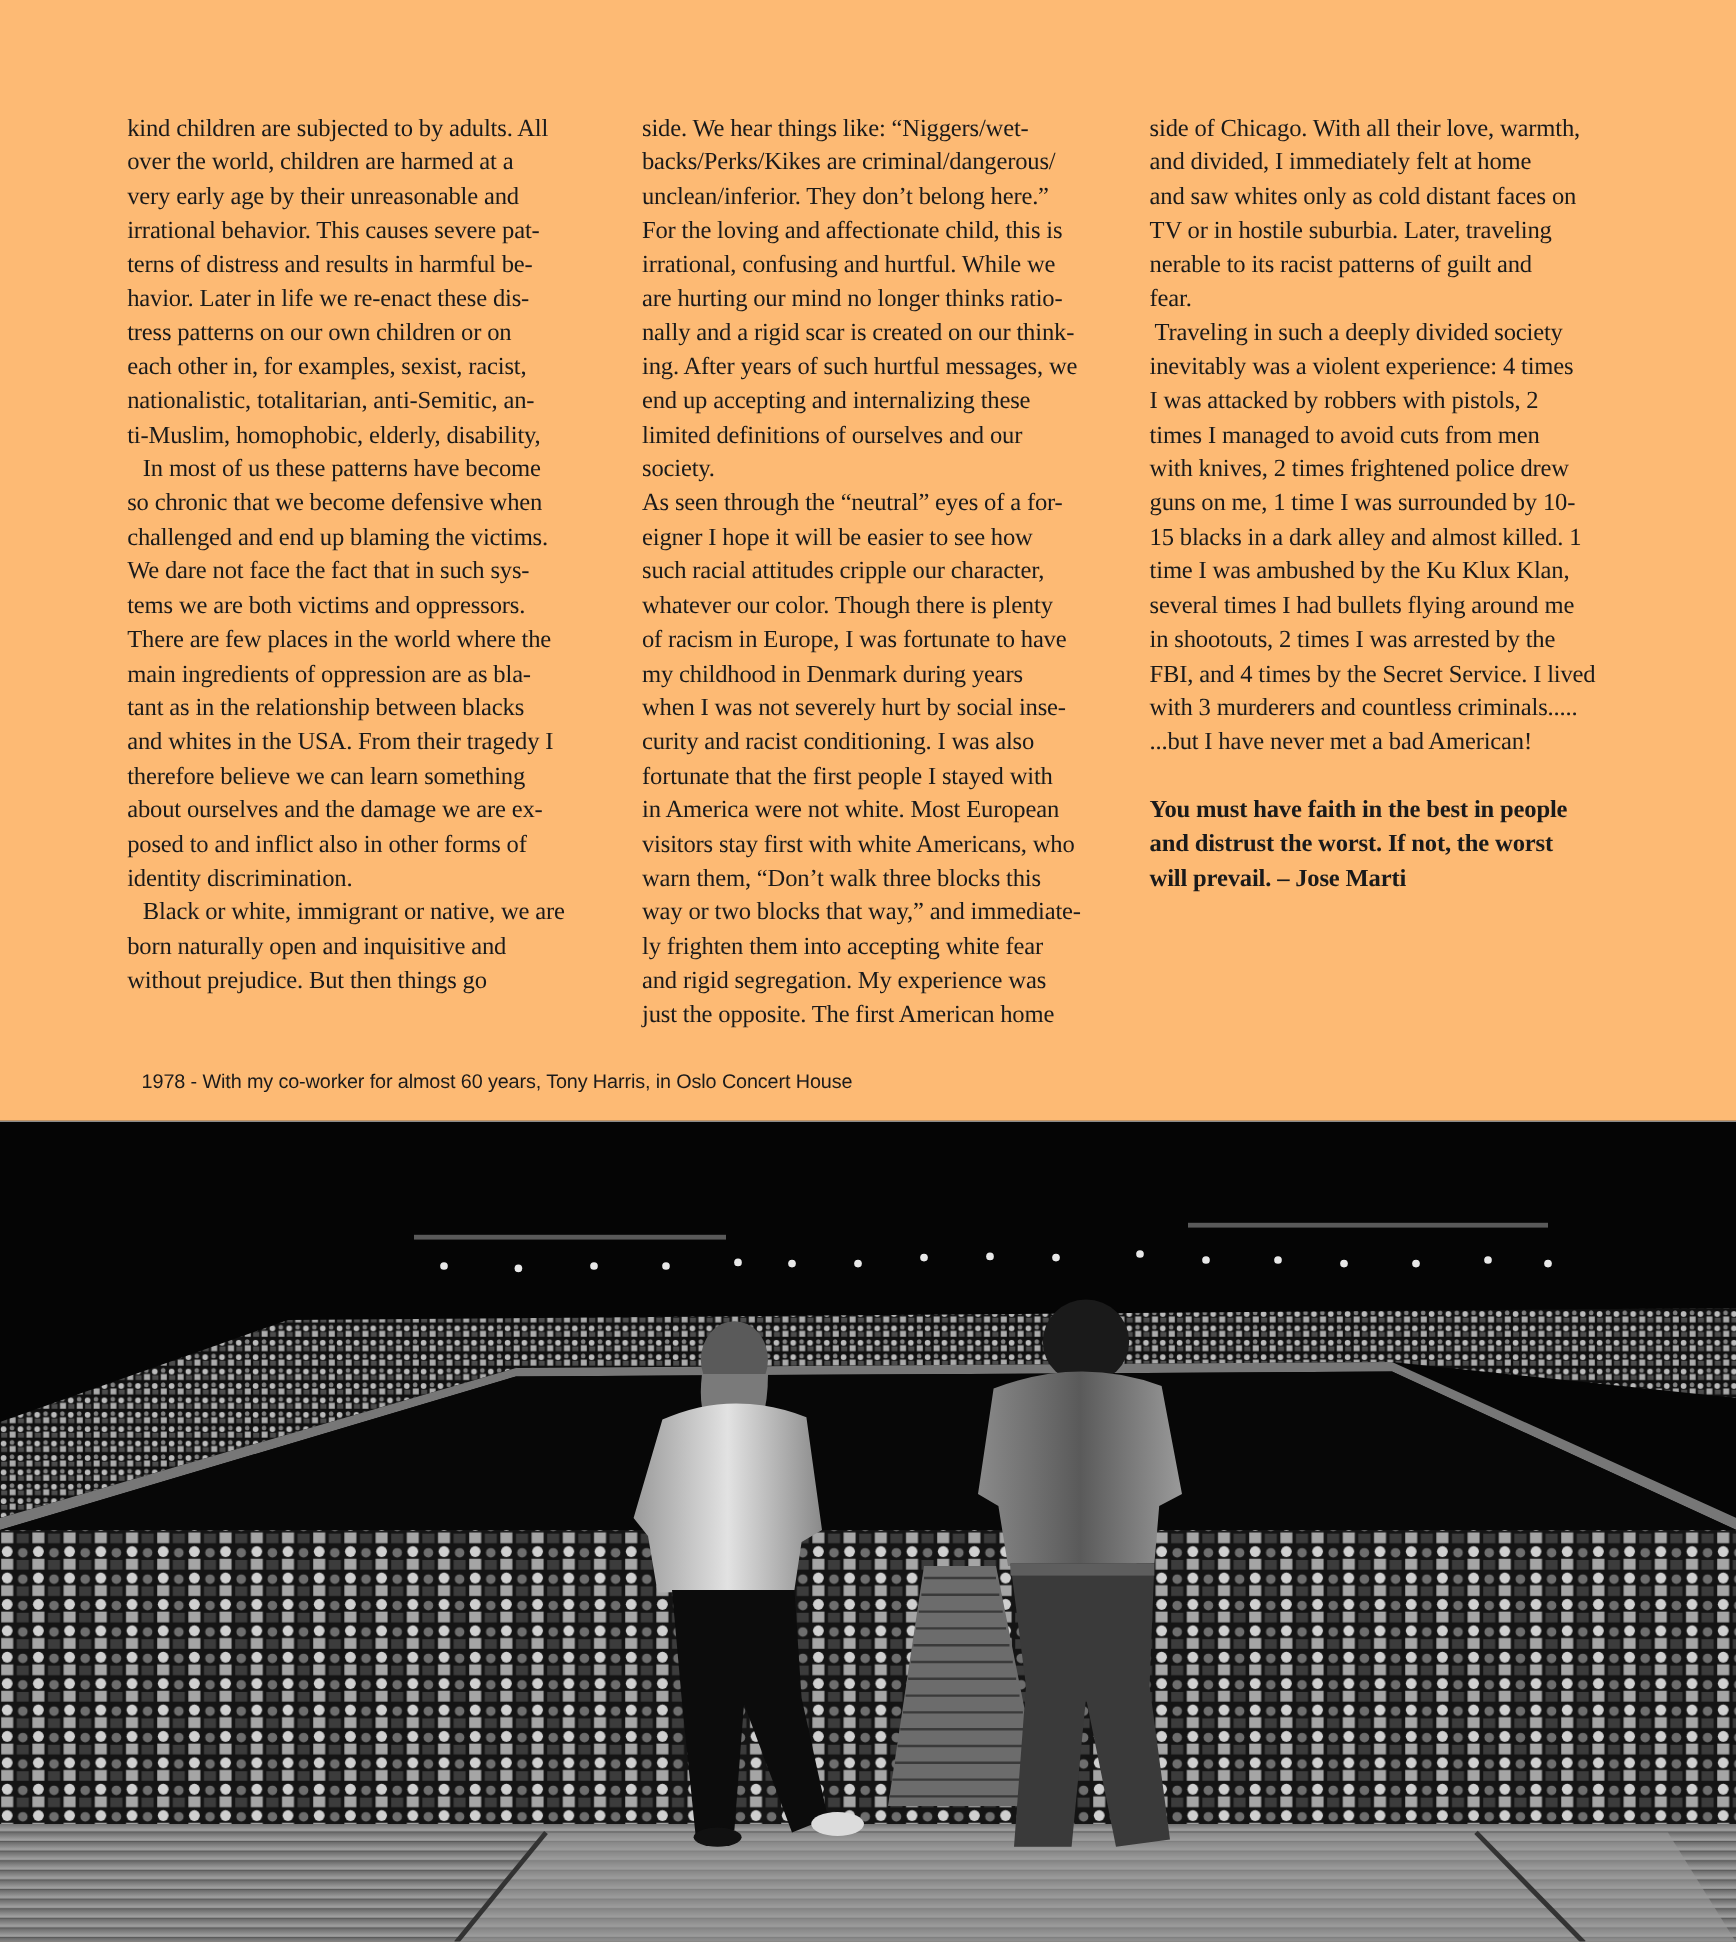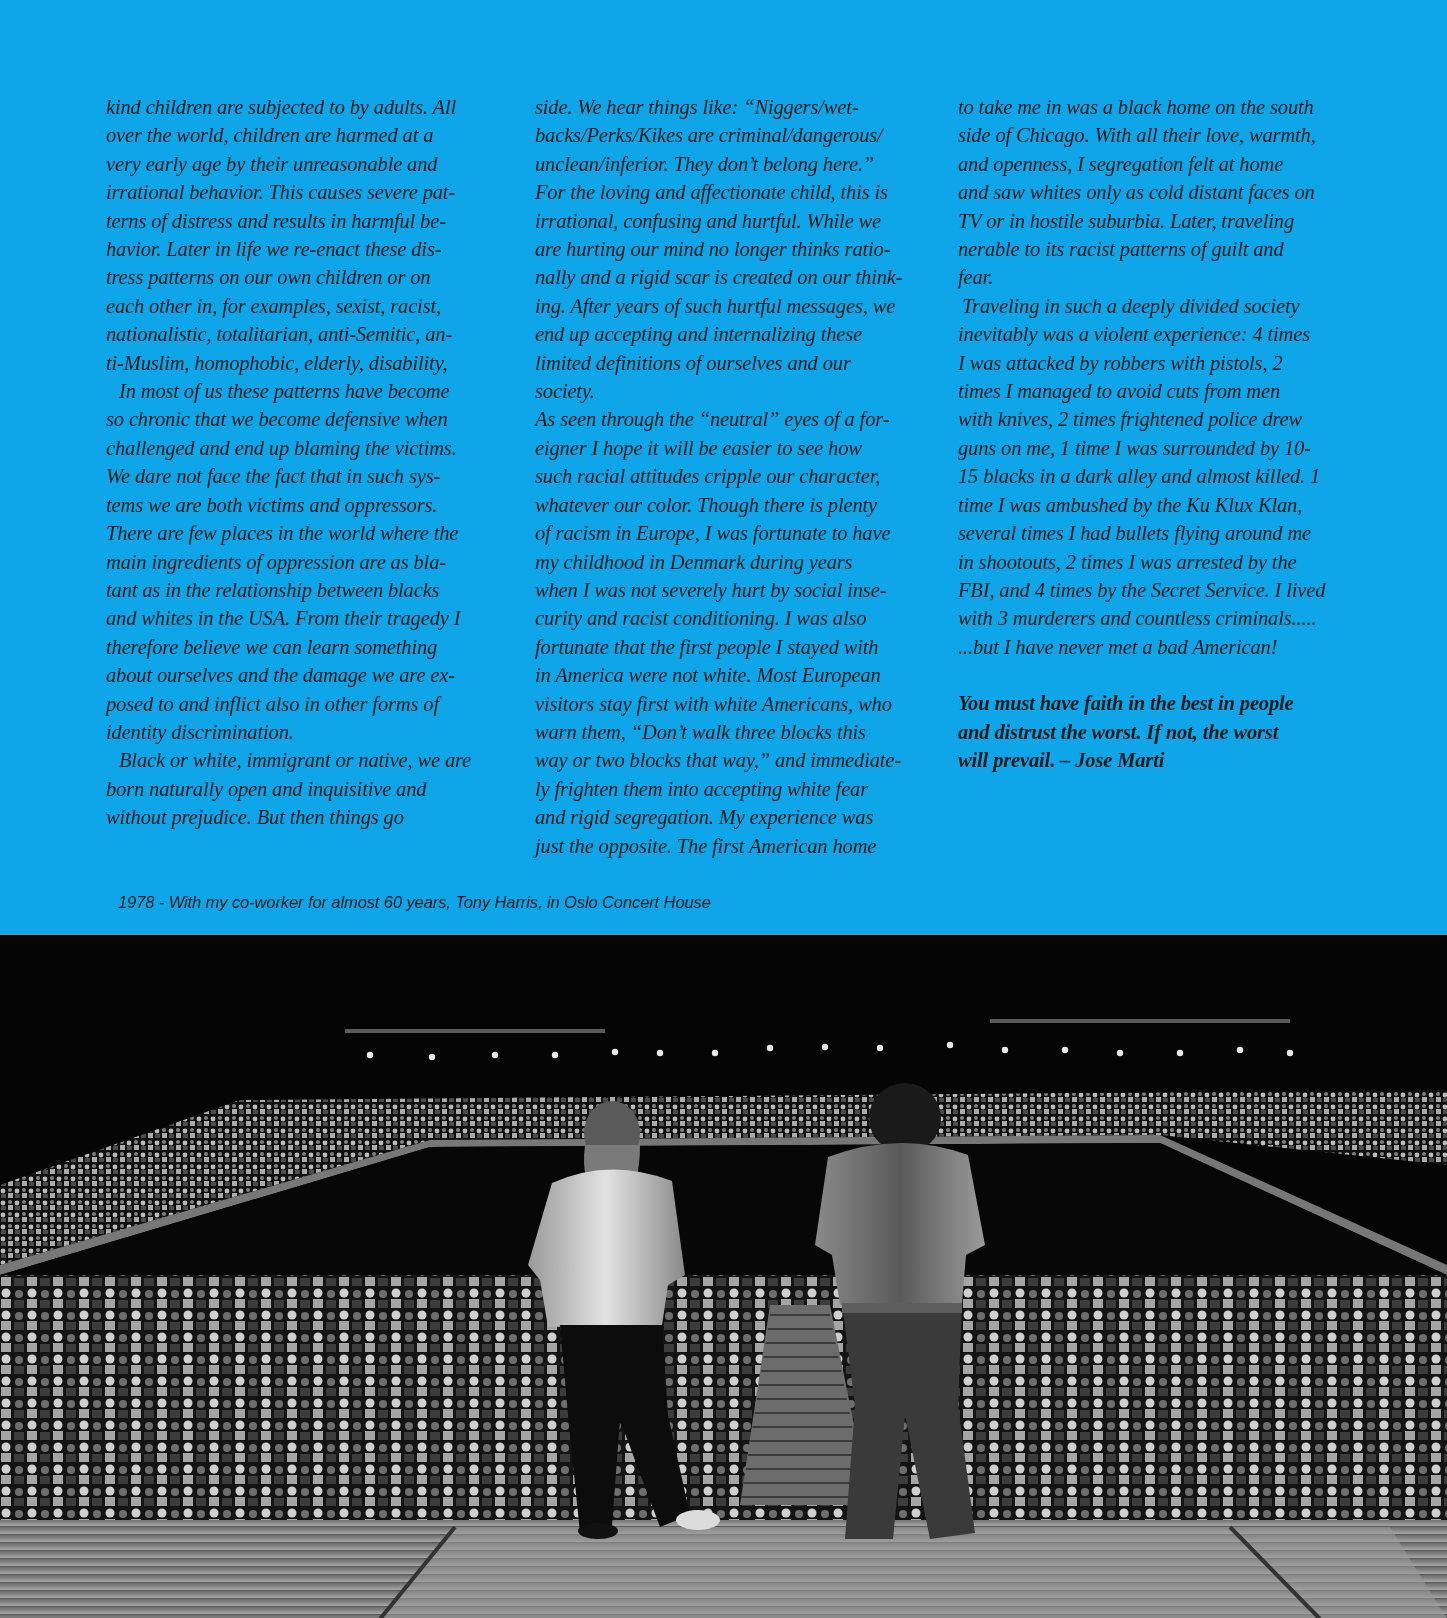--- a/index.html
+++ b/index.html
@@ -1,17 +1,17 @@
 <!DOCTYPE html>
 <html><head>
 <meta charset="utf-8">
 <style>
   html, body { margin: 0; padding: 0; background: #ffffff; }
   body { width: 1447px; height: 1618px; position: relative; overflow: hidden; }
-  .page { position: absolute; left: 0; top: 0; width: 1447px; height: 1222px; background: #0ea5e9; font-style: italic; }
+  .page { position: absolute; left: 0; top: 0; width: 1447px; height: 1222px; background: #fdba74; }
   .columns { position: absolute; top: 93px; left: 106px; width: 1250px; height: 770px; }
   .col {
     position: absolute; top: 0; width: 400px;
     font-family: "Liberation Serif", "DejaVu Serif", serif;
     font-size: 20.5px; line-height: 28.4px; color: #1a1a1a;
     letter-spacing: -0.15px;
   }
   .col p { margin: 0; }
   .col .line { display: block; white-space: nowrap; }
   .col .indent { padding-left: 13px; }
@@ -101,23 +101,22 @@
           <span class="line">visitors stay first with white Americans, who</span>
           <span class="line">warn them, “Don’t walk three blocks this</span>
           <span class="line">way or two blocks that way,” and immediate-</span>
           <span class="line">ly frighten them into accepting white fear</span>
           <span class="line">and rigid segregation. My experience was</span>
           <span class="line">just the opposite. The first American home</span>
         </p>
       </div>
     <div class="col col3">
         <p>
-          <span class="line">to take me in was a black home on the south</span>
           <span class="line">side of Chicago. With all their love, warmth,</span>
-          <span class="line">and openness, I segregation felt at home</span>
+          <span class="line">and divided, I immediately felt at home</span>
           <span class="line">and saw whites only as cold distant faces on</span>
           <span class="line">TV or in hostile suburbia. Later, traveling</span>
           <span class="line">nerable to its racist patterns of guilt and</span>
           <span class="line">fear.</span>
         </p>
         <p>
           <span class="line indent-s">Traveling in such a deeply divided society</span>
           <span class="line">inevitably was a violent experience: 4 times</span>
           <span class="line">I was attacked by robbers with pistols, 2</span>
           <span class="line">times I managed to avoid cuts from men</span>

